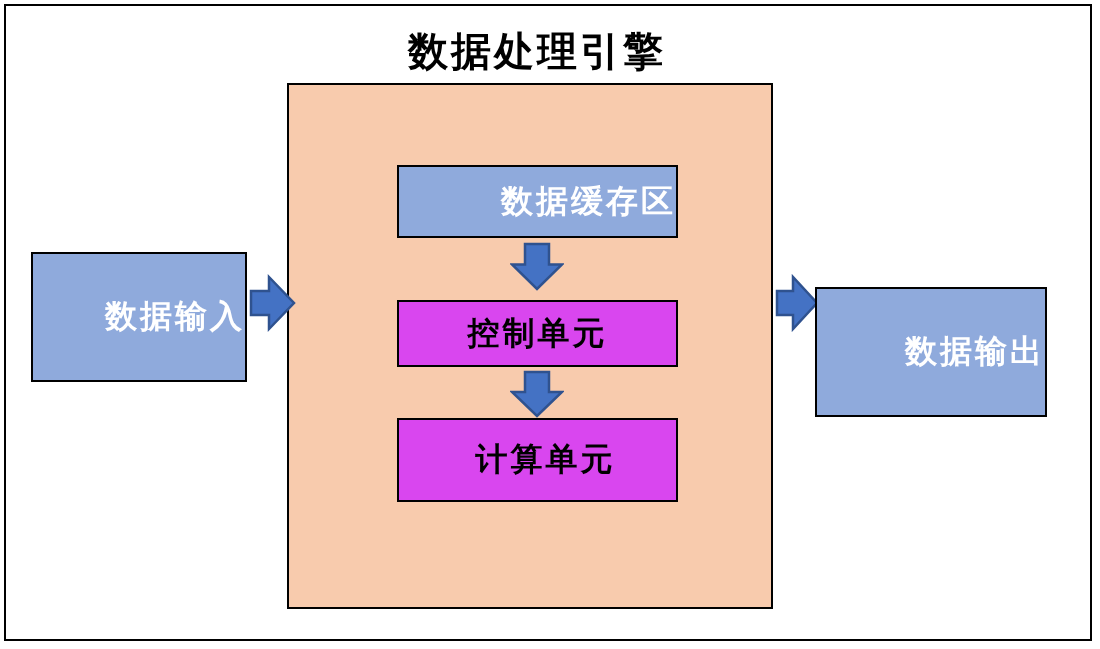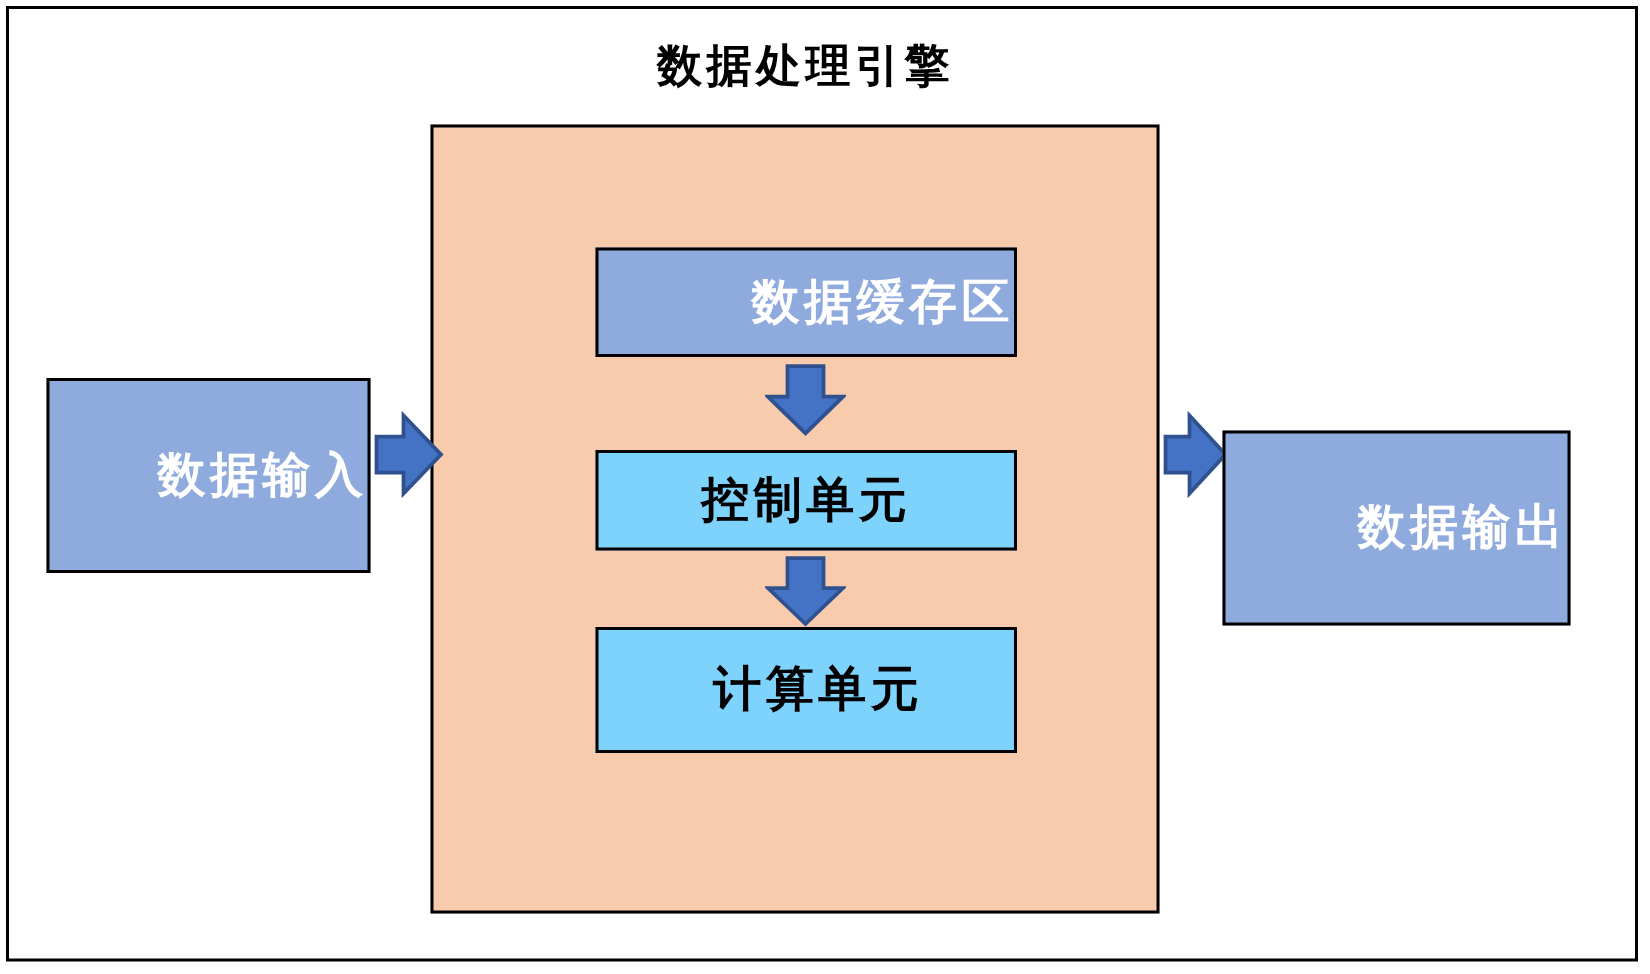--- a/index.html
+++ b/index.html
@@ -23,21 +23,21 @@
     height: 637px;
     border: 2.5px solid #000000;
     background: #ffffff;
     box-sizing: border-box;
   }
   .diagram-title {
     position: absolute;
     left: 537px;
     top: 24px;
     transform: translateX(-50%);
-    font-size: 30px;
+    font-size: 40px;
     font-weight: 700;
     letter-spacing: 3px;
     color: #000000;
     white-space: nowrap;
   }
   .engine-container {
     position: absolute;
     left: 287px;
     top: 83px;
     width: 486px;
@@ -57,21 +57,21 @@
     font-weight: 700;
     letter-spacing: 3px;
     white-space: nowrap;
   }
   .node-blue {
     background: #8FAADC;
     color: #ffffff;
     justify-content: flex-end;
   }
   .node-green {
-    background: #7dd3fc;
+    background: #d946ef;
     color: #000000;
   }
   .node-input   { left: 31px;  top: 239px; width: 216px; height: 130px; margin-top: 13px; }
   .node-output  { left: 815px; top: 239px; width: 232px; height: 130px; margin-top: 48px; }
   .node-buffer  { left: 397px; top: 165px; width: 281px; height: 73px; }
   .node-control { left: 397px; top: 300px; width: 281px; height: 67px; }
   .node-compute { left: 397px; top: 418px; width: 281px; height: 84px; padding-left: 16px; }
   .arrow {
     position: absolute;
     display: block;

